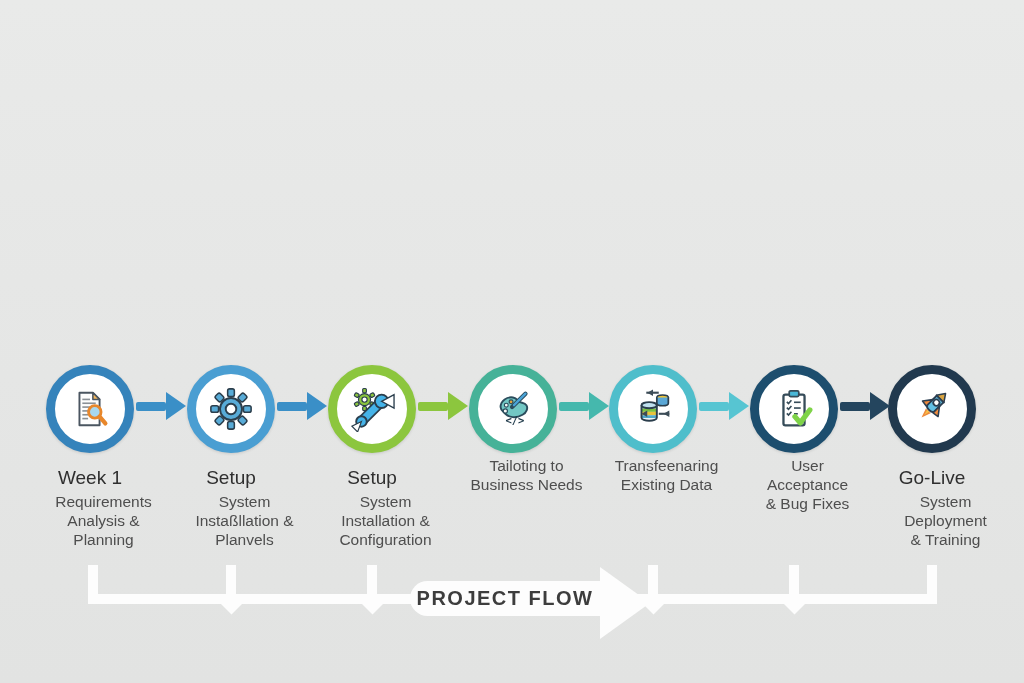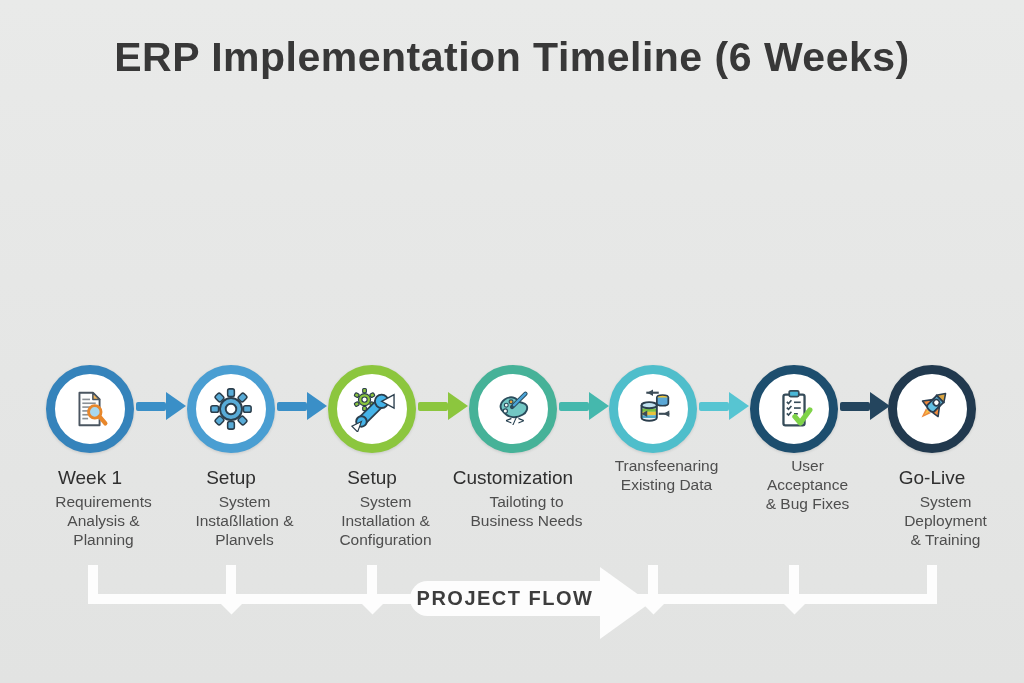--- a/index.html
+++ b/index.html
@@ -62,21 +62,20 @@
   .banner-label{
     font-size:20px;font-weight:bold;color:#3d3d3d;letter-spacing:1.5px;
     white-space:nowrap;
   }
 </style>
 </head>
 <body>
 
 <div id="stage">
 
-  <div class="title">ERP Implementation Timeline (6 Weeks)</div>
 
   <div class="milestone" style="left:15px">
     <div class="ring" style="border-color: rgb(53, 131, 187);">
       <svg width="46" height="46" viewBox="0 0 48 48">
         <path d="M13,7 h14 l7,7 v27 h-21 z" fill="#fdfdfd" stroke="#4a5560" stroke-width="2" stroke-linejoin="round"></path>
         <path d="M27,7 l7,7 h-7 z" fill="#f2b65c" stroke="#4a5560" stroke-width="1.6" stroke-linejoin="round"></path>
         <g stroke="#8a9096" stroke-width="1.7">
           <line x1="16" y1="14" x2="24" y2="14"></line>
             <line x1="16" y1="18" x2="30" y2="18"></line>
           <line x1="16" y1="22" x2="30" y2="22"></line>
@@ -148,21 +147,20 @@
       <svg width="46" height="46" viewBox="0 0 48 48">
         <path d="M11,22 c0,-7 7,-11 13,-10 c3,0.5 4,2 6,4 c2,2 6,1 8,4 c2,3 0,8 -4,10 c-7,4 -14,3 -18,-1 c-3,-3 -5,-4 -5,-7 z" fill="#72c7c4" stroke="#2b4c5c" stroke-width="2"></path>
         <circle cx="17" cy="20" r="2" fill="#f5f9f9" stroke="#2b4c5c" stroke-width="1.2"></circle>
         <circle cx="22" cy="16.5" r="2" fill="#e8a23c" stroke="#2b4c5c" stroke-width="1.2"></circle>
         <circle cx="16" cy="26" r="2.2" fill="#f5f9f9" stroke="#2b4c5c" stroke-width="1.2"></circle>
         <line x1="23" y1="22" x2="37" y2="8" stroke="#2b4c5c" stroke-width="4.5" stroke-linecap="round"></line>
         <line x1="25" y1="20" x2="37" y2="8" stroke="#4aa3d8" stroke-width="2.4" stroke-linecap="round"></line>
         <text x="26" y="40" text-anchor="middle" font-family="DejaVu Sans Mono, monospace" font-size="11" font-weight="bold" fill="#1f3a4a">&lt;/&gt;</text>
       </svg>
     </div>
-    <div class="m-name">Customization</div>
     <div class="m-desc">Tailoting to
 Business Needs</div>
   </div>
 
   <div class="milestone" style="left:578px">
     <div class="ring" style="border-color: rgb(79, 190, 203);">
       <svg width="46" height="46" viewBox="0 0 48 48">
         <path d="M30,7 H17" stroke="#3c4c57" stroke-width="2.2" fill="none"></path>
         <path d="M18,7 l6,-3.4 v6.8 z" fill="#3c4c57"></path>
         <ellipse cx="34" cy="12" rx="6" ry="2.6" fill="#f0c437" stroke="#2b3e4c" stroke-width="1.8"></ellipse>

